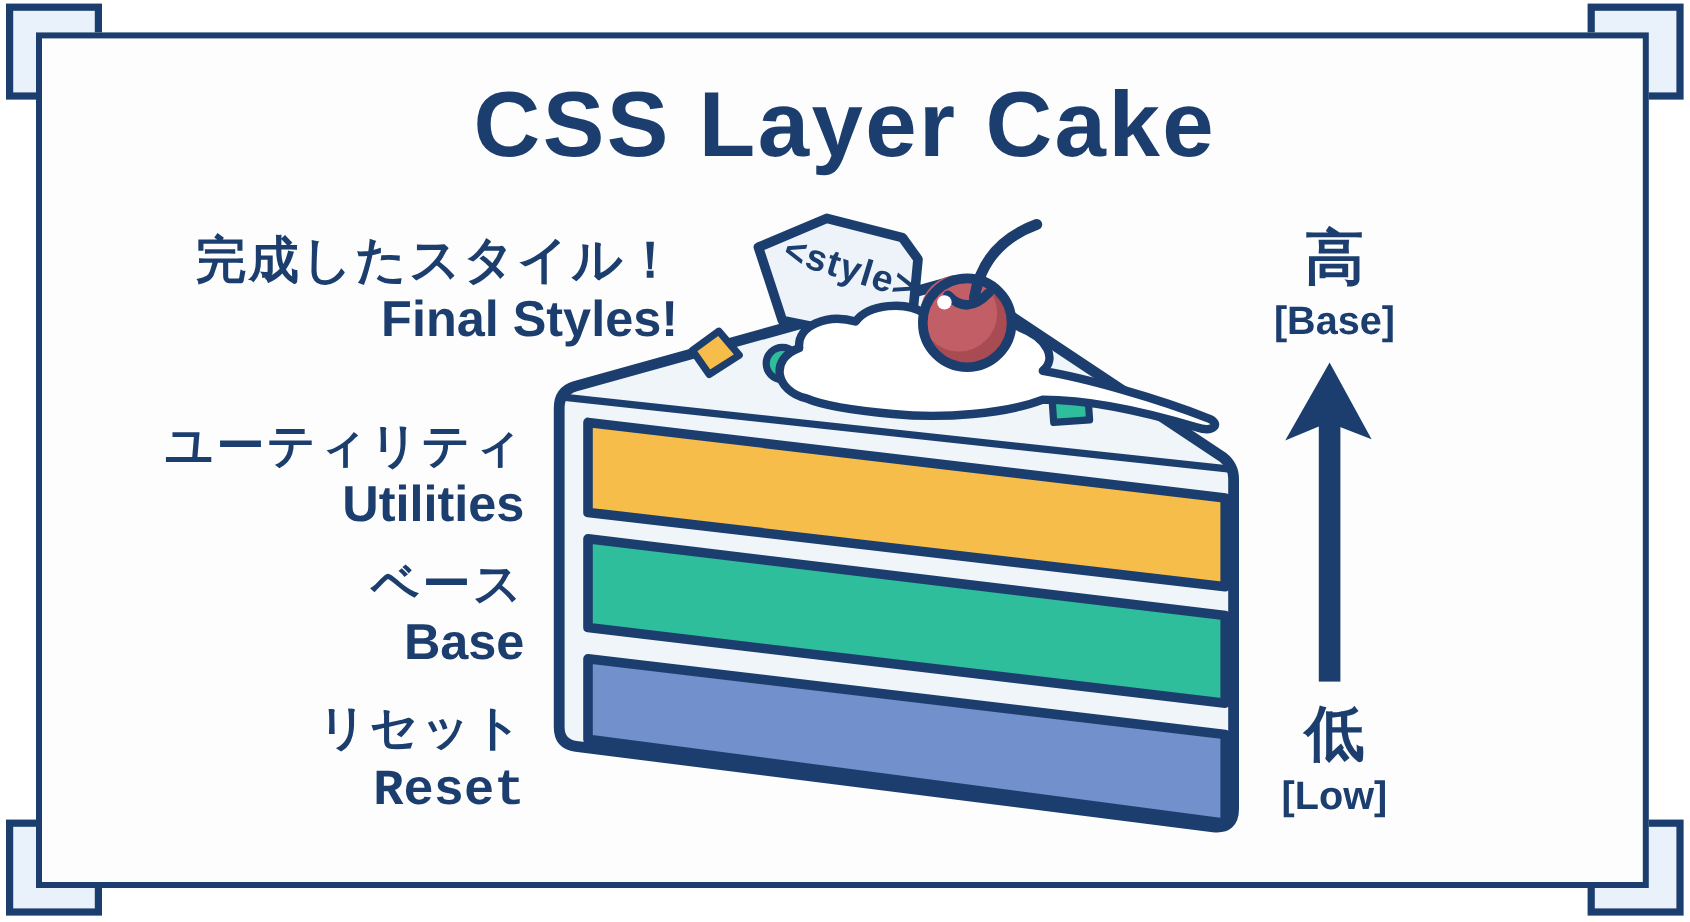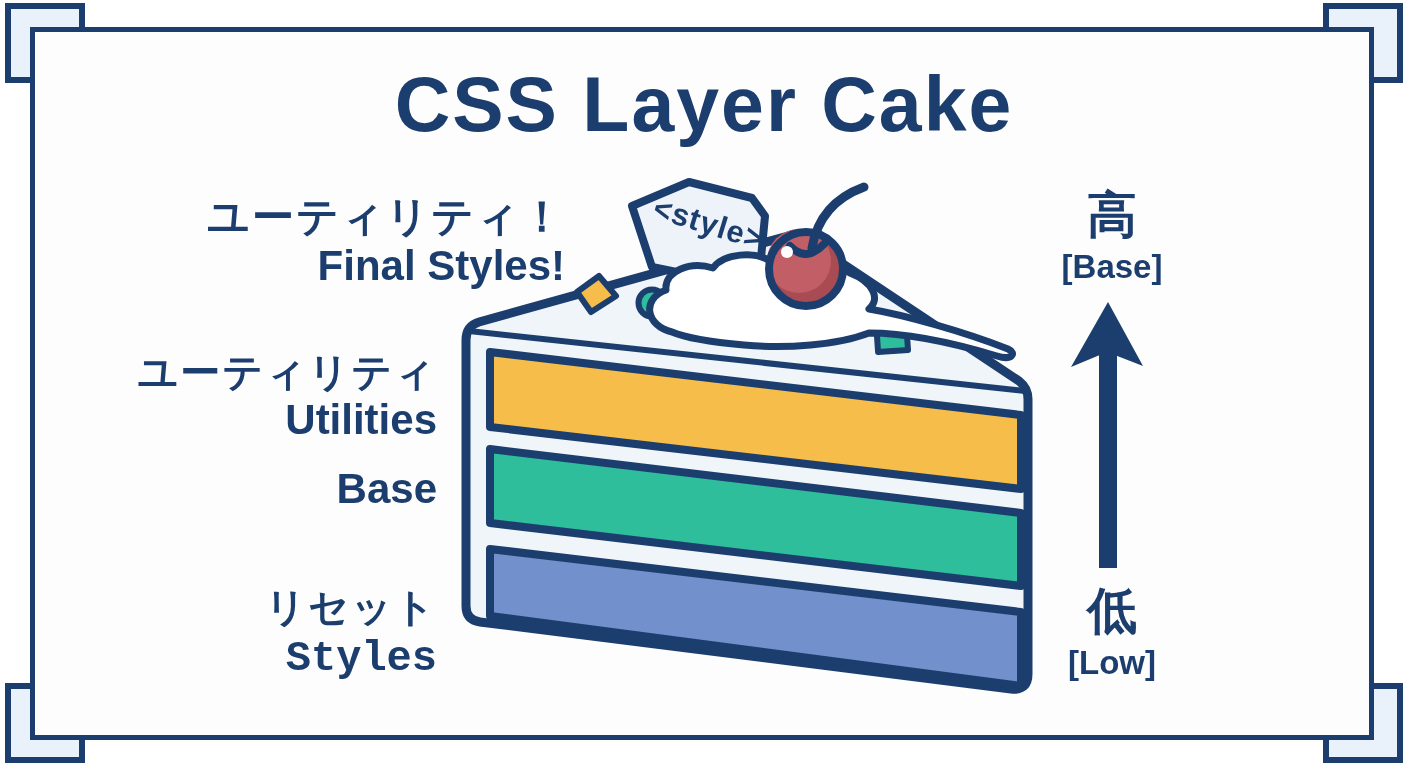--- a/index.html
+++ b/index.html
@@ -60,33 +60,34 @@
   <div class="corner tr"></div>
   <div class="corner bl"></div>
   <div class="corner br"></div>
 
   <div class="panel"></div>
 
   <div class="content">
     <div class="title">CSS Layer Cake</div>
 
     <div class="label-group lg-final">
-      <div class="jp">ユーティリティ！</div>
+      <div class="jp">完成したスタイル！</div>
       <div class="en">Final Styles!</div>
     </div>
     <div class="label-group lg-utilities">
       <div class="jp">ユーティリティ</div>
       <div class="en">Utilities</div>
     </div>
     <div class="label-group lg-base">
+      <div class="jp">ベース</div>
       <div class="en">Base</div>
     </div>
     <div class="label-group lg-reset">
       <div class="jp">リセット</div>
-      <div class="en">Styles</div>
+      <div class="en">Reset</div>
     </div>
 
     <div class="scale-label sl-high">
       <div class="jp">高</div>
       <div class="en">[Base]</div>
     </div>
     <div class="scale-label sl-low">
       <div class="jp">低</div>
       <div class="en">[Low]</div>
     </div>

